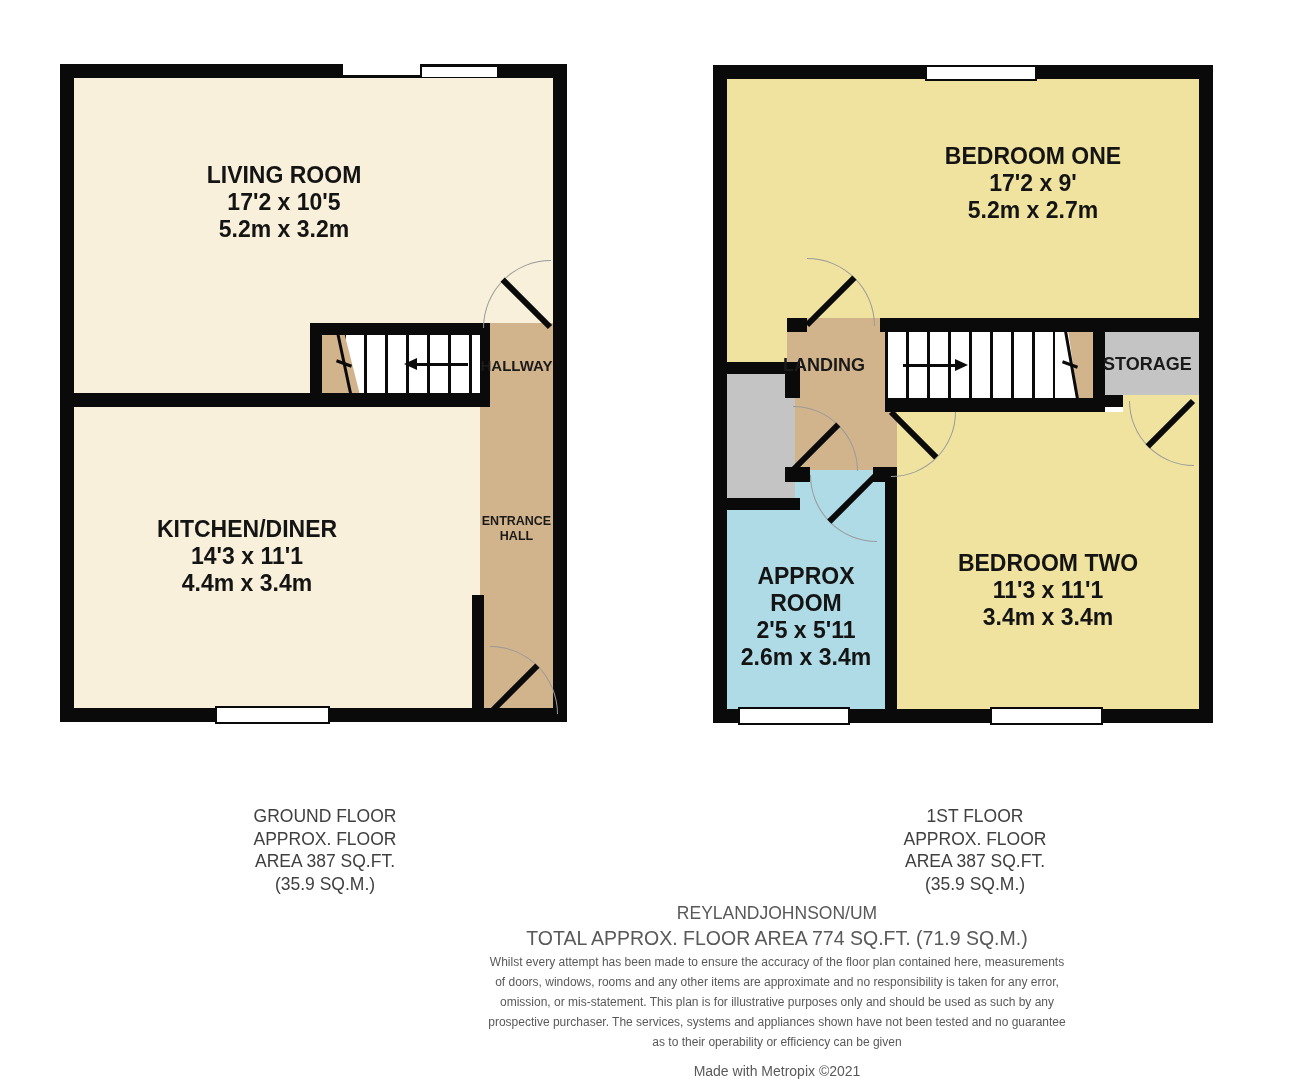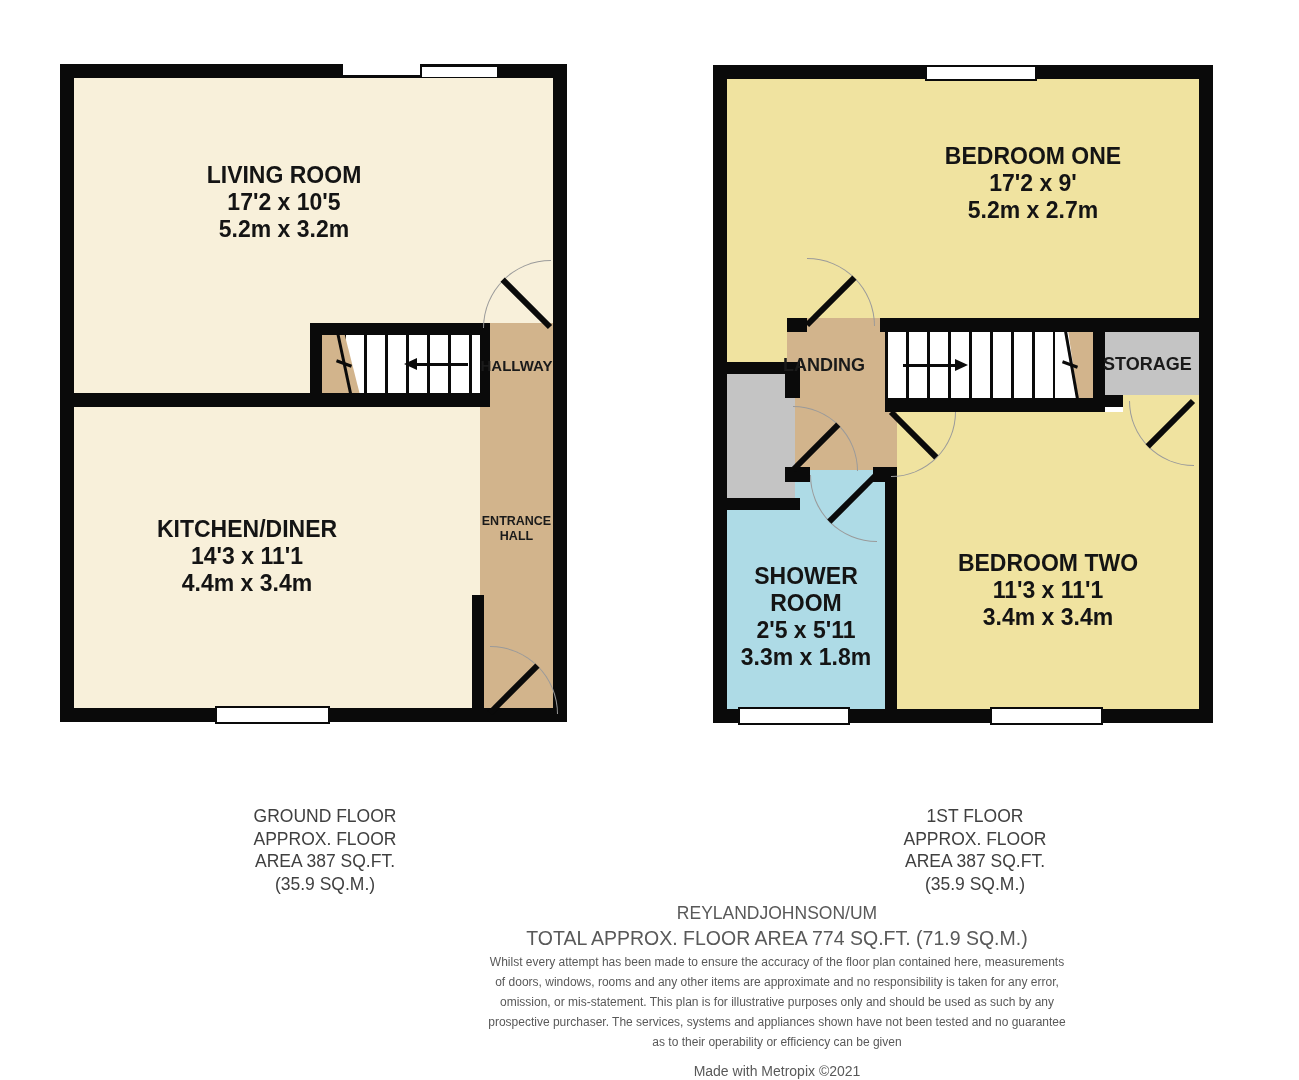--- a/index.html
+++ b/index.html
@@ -144,24 +144,24 @@
       <div>BEDROOM ONE</div>
       <div>17'2 x 9'</div>
       <div>5.2m x 2.7m</div>
     </div>
     <div class="rlabel" style="left:184px;top:485px;width:302px;">
       <div>BEDROOM TWO</div>
       <div>11'3 x 11'1</div>
       <div>3.4m x 3.4m</div>
     </div>
     <div class="rlabel" style="left:14px;top:498px;width:158px;">
-      <div>SHOWER</div>
+      <div>APPROX</div>
       <div>ROOM</div>
       <div>2'5 x 5'11</div>
-      <div>3.3m x 1.8m</div>
+      <div>2.6m x 3.4m</div>
     </div>
     <div class="mlabel" style="left:70px;top:290px;width:106px;">LANDING</div>
     <div class="mlabel" style="left:390px;top:289px;width:98px;">STORAGE</div>
   </div>
 
   <div class="caption" style="left:165px;top:805px;width:320px;">
     <div>GROUND FLOOR</div>
     <div>APPROX. FLOOR</div>
     <div>AREA 387 SQ.FT.</div>
     <div>(35.9 SQ.M.)</div>

